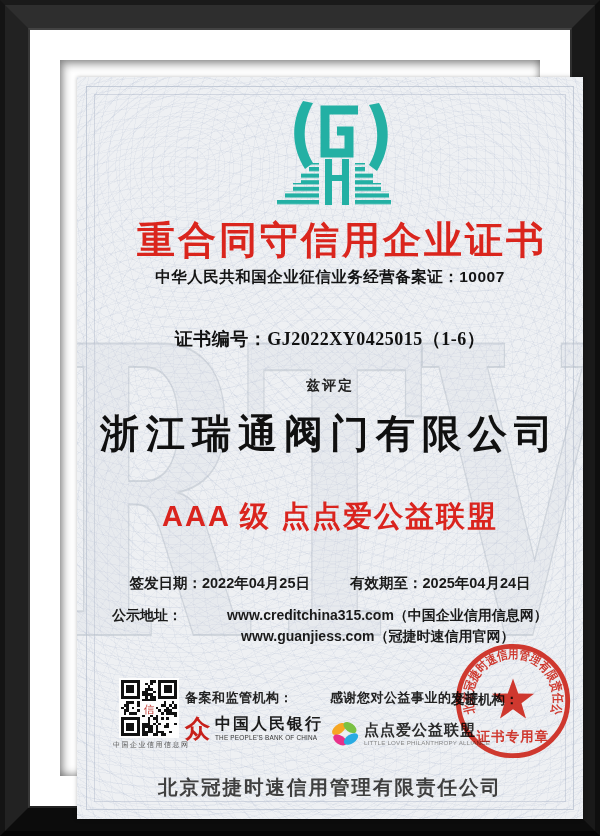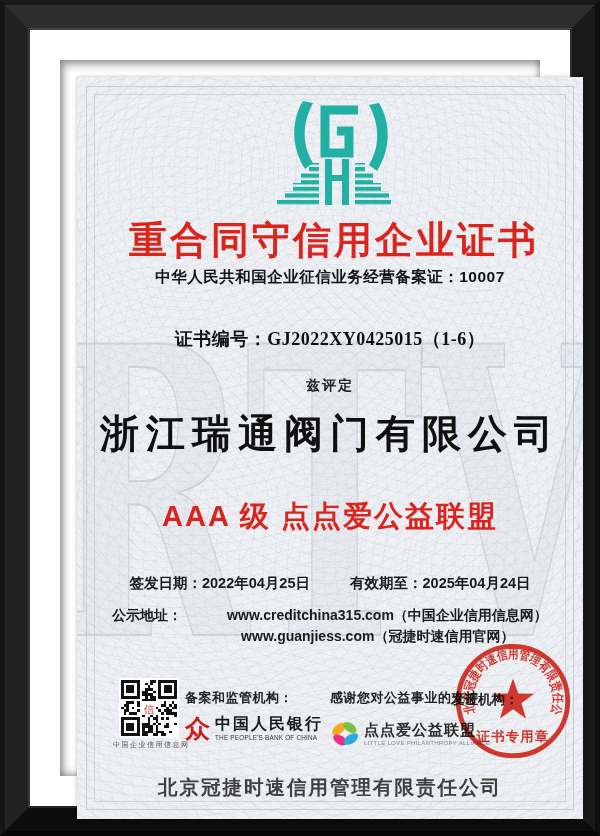--- a/index.html
+++ b/index.html
@@ -58,21 +58,21 @@
     color:rgba(206,211,219,.20);
     -webkit-text-stroke:2px rgba(182,189,200,.50);
     transform:scaleX(.60);
     letter-spacing:0px;
     z-index:0;user-select:none;
   }
   .content{position:absolute;inset:0;z-index:1;}
   
   .logo-wrap{position:absolute;left:0;top:24px;width:100%;display:flex;justify-content:center;}
   .cert-title{
-    position:absolute;left:4px;top:138px;width:100%;text-align:center;
+    position:absolute;left:12px;top:138px;width:100%;text-align:center;
     font-size:38px;font-weight:bold;letter-spacing:3px;color:#da251d;
   }
   .cert-subtitle{
     position:absolute;left:0;top:190px;width:100%;text-align:center;
     font-size:15.5px;font-weight:bold;color:#141414;letter-spacing:.5px;
   }
   .cert-no{
     position:absolute;left:0;top:250px;width:100%;text-align:center;
     font-family:"Liberation Serif", serif;
     font-size:18px;font-weight:bold;color:#111;letter-spacing:.5px;

